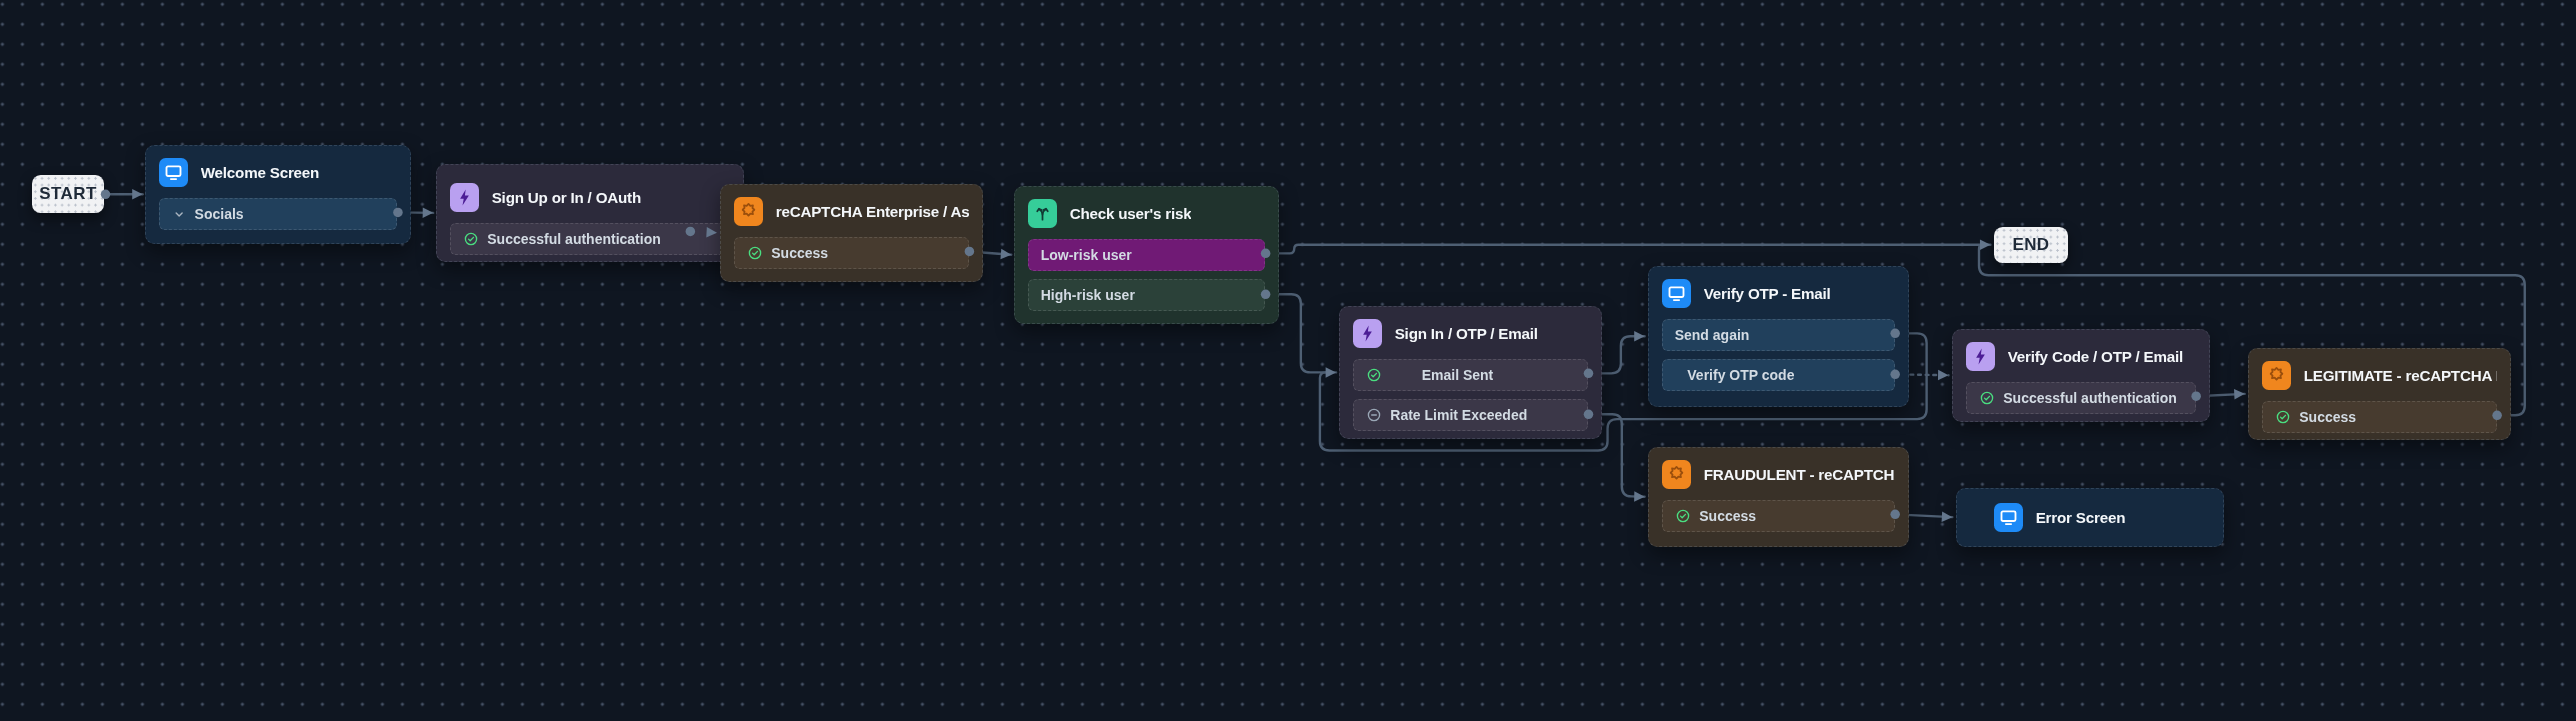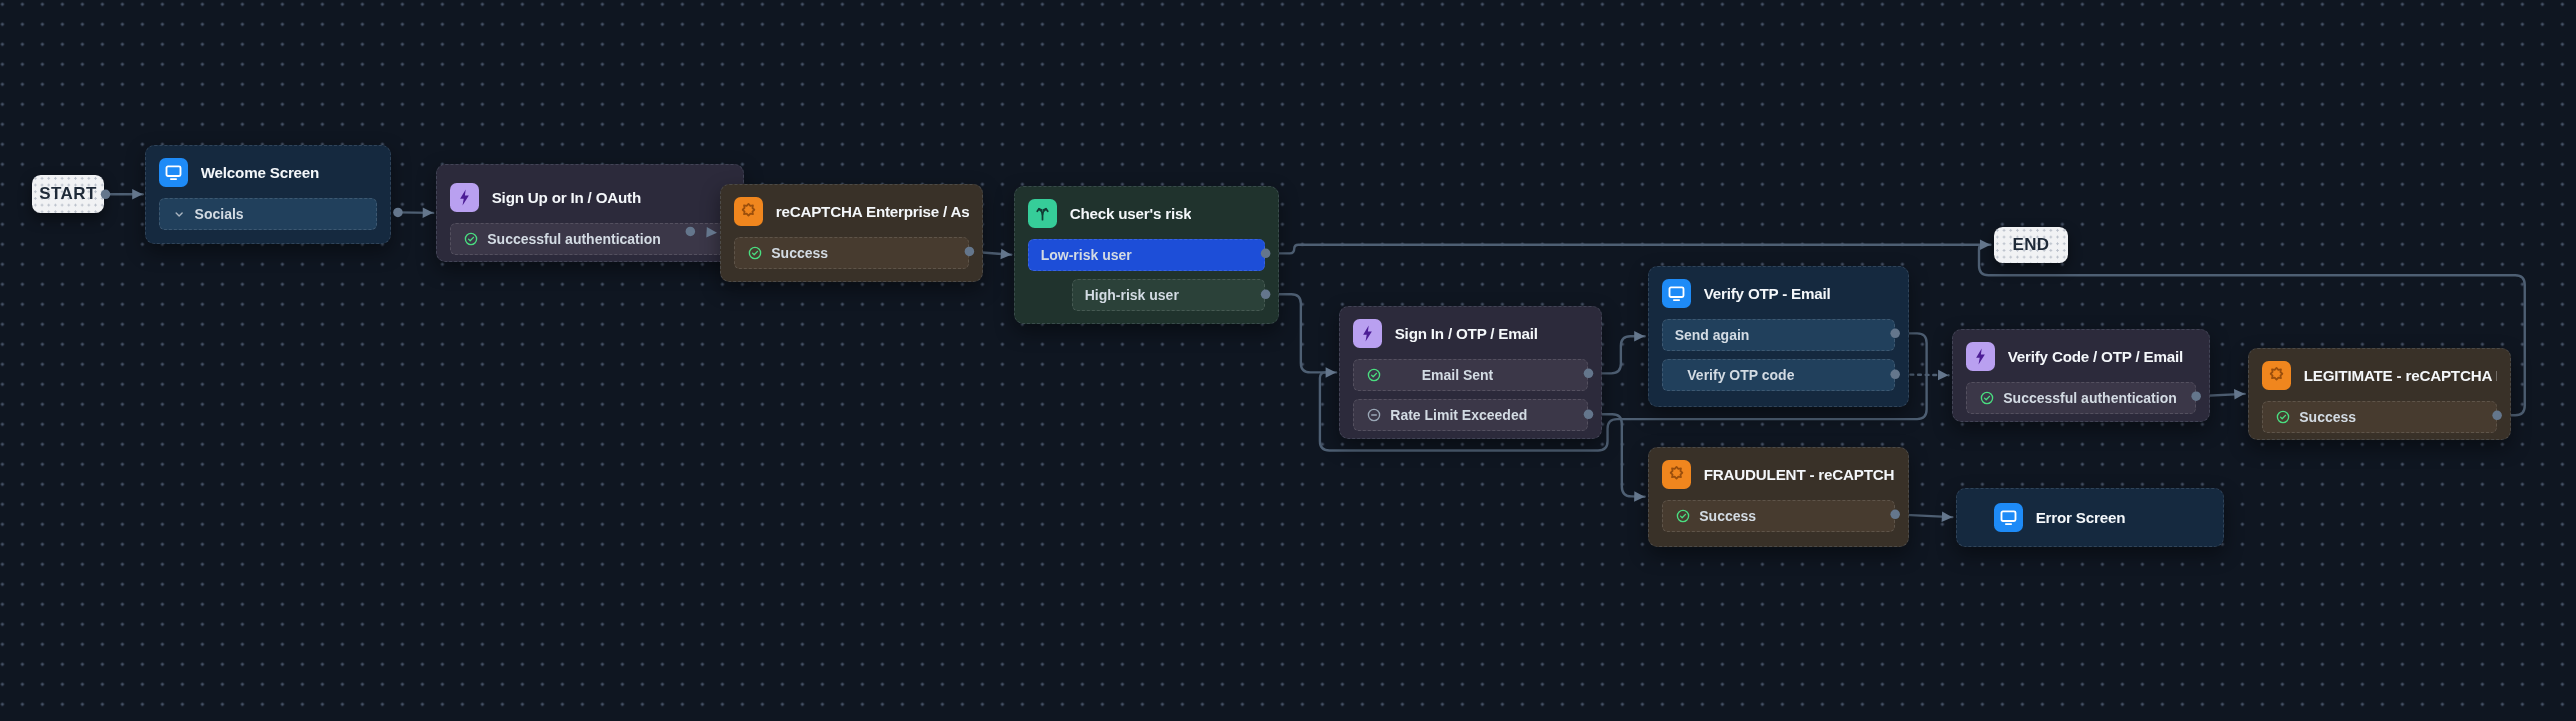--- a/index.html
+++ b/index.html
@@ -63,21 +63,21 @@
       <path d="M 1989 350 L 2012 350 Q 2022 350 2022 360 L 2022 430 Q 2022 440 2012 440 L 1697 440 Q 1687 440 1687 450 L 1687 463 Q 1687 473 1677 473 L 1395 473 Q 1385 473 1385 463 L 1385 397 Q 1385 391 1391 391 L 1397 391" fill="none" stroke="#4E5F73" stroke-width="2.5" stroke-linecap="round"></path>
       <path d="M 1989 393 L 2045 394" fill="none" stroke="#4E5F73" stroke-width="2.5" stroke-linecap="round" stroke-dasharray="3 5"></path>
       <path d="M 2305 416 L 2356 413.5" fill="none" stroke="#4E5F73" stroke-width="2.5" stroke-linecap="round"></path>
       <path d="M 2621 436 L 2640 436 Q 2650 436 2650 426 L 2650 299 Q 2650 289 2640 289 L 2087 289 Q 2077 289 2077 279 L 2077 261.5 Q 2077 257 2081.5 257 L 2086 257" fill="none" stroke="#4E5F73" stroke-width="2.5" stroke-linecap="round"></path>
       <path d="M 1989 540 L 2049 543" fill="none" stroke="#4E5F73" stroke-width="2.5" stroke-linecap="round"></path>
     </svg>
   <div id="nodes-layer">
       <div class="terminal" style="left: 32px; top: 175px; width: 72px; height: 38px;">
         <span>START</span>
       </div>
-      <div class="node" style="left: 145px; top: 145px; width: 246px; height: 99px; background: rgb(21, 41, 63);">
+      <div class="node" style="left: 145px; top: 145px; width: 266px; height: 99px; background: rgb(21, 41, 63);">
         <div class="node-header">
           <div class="node-icon" style="background: rgb(30, 139, 247);">
             <svg width="21" height="21" viewBox="0 0 24 24" fill="none">
               <rect x="4" y="5" width="16" height="11" rx="1.6" stroke="#FFFFFF" stroke-width="2.1"></rect>
               <path d="M9 19.5h6" stroke="#FFFFFF" stroke-width="2.1" stroke-linecap="round"></path>
             </svg>
           </div>
           <div class="node-title">Welcome Screen</div>
         </div>
         <div class="rows">
@@ -139,24 +139,24 @@
             <svg width="21" height="21" viewBox="0 0 24 24" fill="none" stroke="#123A34" stroke-width="2" stroke-linecap="round" stroke-linejoin="round">
               <path d="M12 19v-6c0-3-1.8-4.5-4-6"></path>
               <path d="M12 13c0-3 1.8-4.5 4-6"></path>
               <path d="M6 9.5 8 6.5l3 1.5"></path>
               <path d="M18 9.5 16 6.5l-3 1.5"></path>
             </svg>
           </div>
           <div class="node-title">Check user's risk</div>
         </div>
         <div class="rows">
-          <div class="row" style="background: #1d4ed8;">
+          <div class="row" style="background: #701a75;">
             <span class="row-label">Low-risk user</span>
           </div>
-          <div class="row" style="background: rgb(43, 65, 57); margin-left: 44px;">
+          <div class="row" style="background: rgb(43, 65, 57);">
             <span class="row-label">High-risk user</span>
           </div>
         </div>
       </div>
       <div class="node" style="left: 1339px; top: 306px; width: 263px; height: 133px; background: rgb(44, 42, 59);">
         <div class="node-header">
           <div class="node-icon" style="background: rgb(185, 160, 240);">
             <svg width="19" height="19" viewBox="0 0 24 24">
               <path d="M13.5 2 6.5 13.5h4.5L9.5 22l8-12.5h-5z" fill="#4C1D95"></path>
             </svg>

